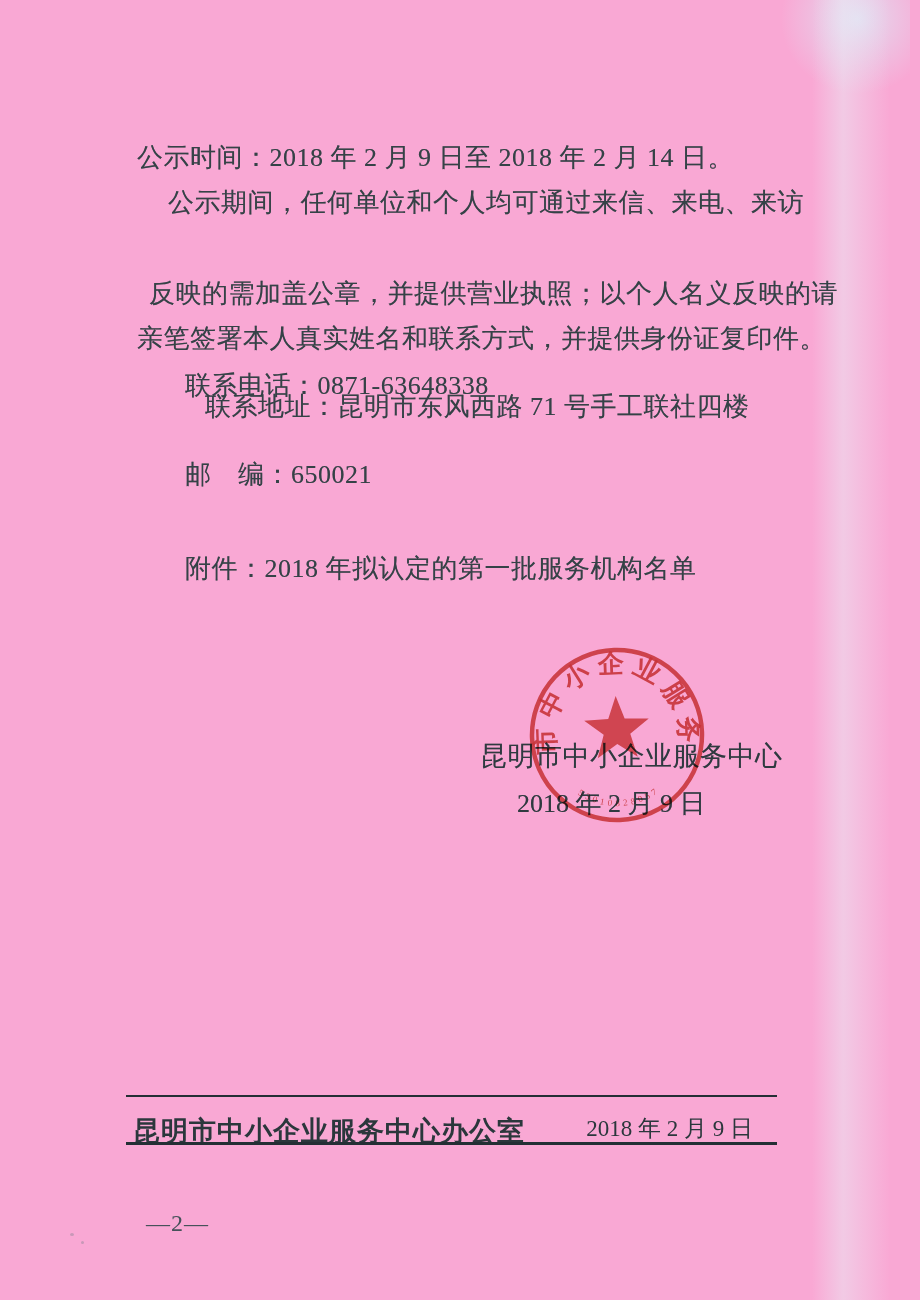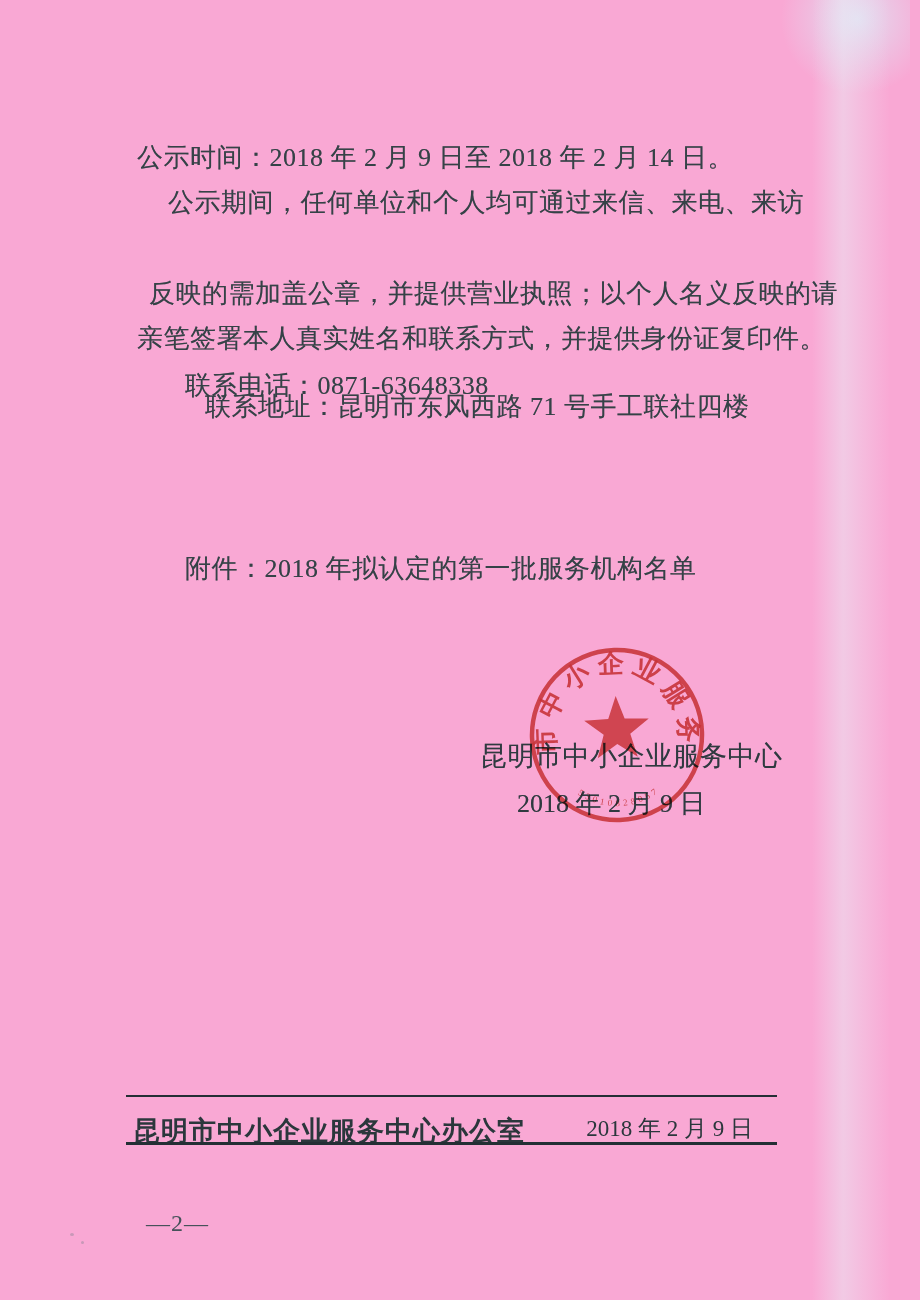--- a/index.html
+++ b/index.html
@@ -88,20 +88,21 @@
   <div class="tint-rightband"></div>
   <div class="speck s1"></div>
   <div class="speck s2"></div>
 
   <div class="line" style="left:137px;top:140px;">公示时间：2018 年 2 月 9 日至 2018 年 2 月 14 日。</div>
   <div class="line" style="left:168px;top:185px;">公示期间，任何单位和个人均可通过来信、来电、来访</div>
   <div class="line" style="left:149px;top:276px;text-align:right;">反映的需加盖公章，并提供营业执照；以个人名义反映的请</div>
   <div class="line" style="left:137px;top:321px;">亲笔签署本人真实姓名和联系方式，并提供身份证复印件。</div>
   <div class="line" style="left:185px;top:368px;">联系电话：0871-63648338</div>
   <div class="line" style="left:185px;top:389px;margin-left:20px;">联系地址：昆明市东风西路 71 号手工联社四楼</div>
+  <div class="line" style="left:185px;top:457px;">邮　编：650021</div>
   <div class="line" style="left:185px;top:551px;">附件：2018 年拟认定的第一批服务机构名单</div>
 
   <div class="sig-org">昆明市中小企业服务中心</div>
   <div class="sig-date">2018 年 2 月 9 日</div>
 
   <svg class="seal" viewBox="0 0 180 180">
     <defs>
       <path id="sealTitleArc" d="M 33 117 A 63 63 0 1 1 147 117" fill="none"></path>
       <path id="sealSerialArc" d="M 31.8 130.7 A 71 71 0 0 0 148.2 130.7" fill="none"></path>
     </defs>

